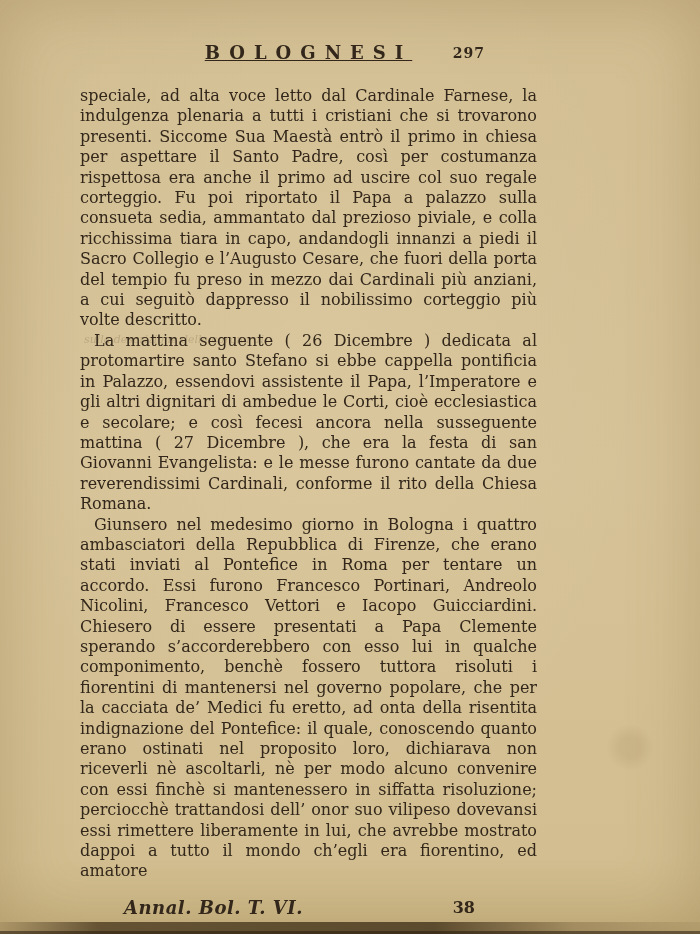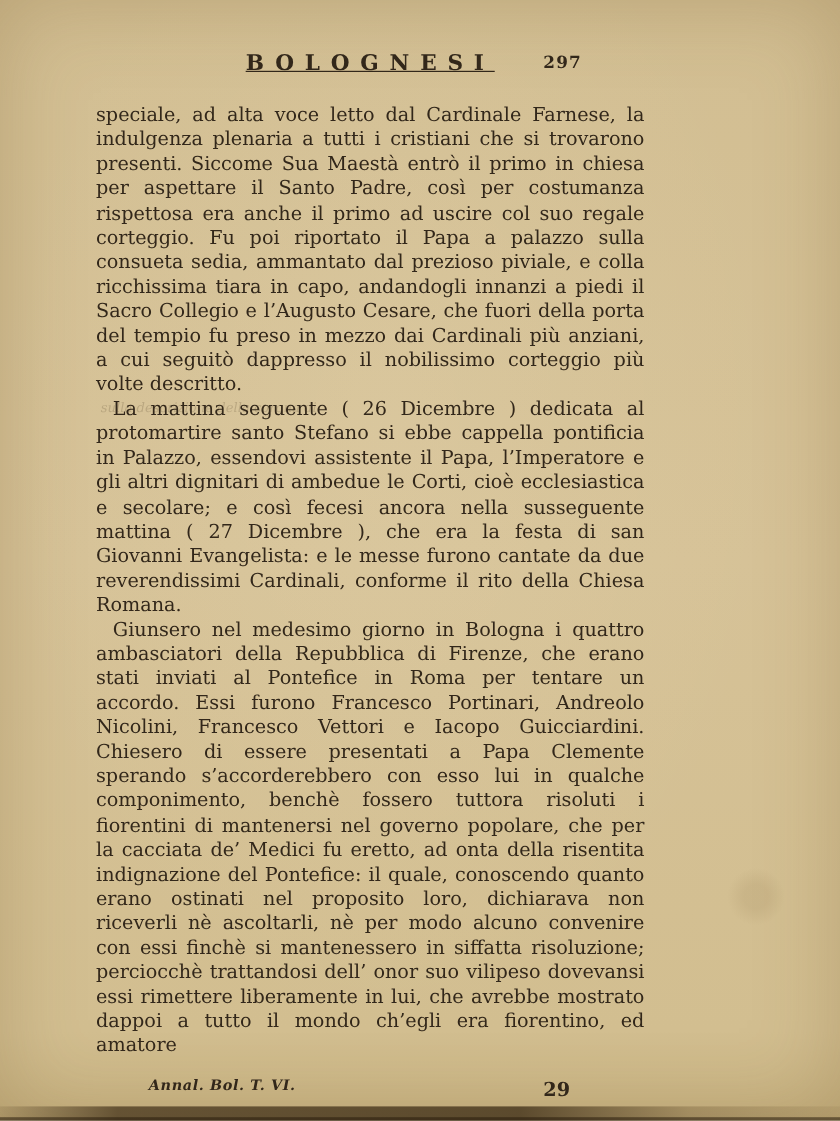--- a/index.html
+++ b/index.html
@@ -71,21 +71,21 @@
     position: absolute;
     left: 80px; top: 897px;
     width: 457px;
     height: 24px;
   }
   .volume-citation {
     position: absolute;
     left: 44px; top: 0;
     font-style: italic;
     font-weight: 700;
-    font-size: 12px;
+    font-size: 18px;
     letter-spacing: 0.5px;
   }
   .signature-number {
     position: absolute;
     right: 62px; top: 1px;
     font-size: 16px;
     font-weight: 700;
   }
   .bottom-edge {
     position: absolute;
@@ -123,18 +123,18 @@
       <p class="para indented">La mattina seguente ( 26 Dicembre ) dedicata al protomartire santo Stefano si ebbe cappella pontificia in Palazzo, essendovi assistente il Papa, l’Imperatore e gli altri dignitari di ambedue le Corti, cioè ecclesiastica e secolare; e così fecesi ancora nella susseguente mattina ( 27 Dicembre ), che era la festa di san Giovanni Evangelista: e le messe furono cantate da due reverendissimi Cardinali, conforme il rito della Chiesa Romana.</p>
       <p class="para indented continues">Giunsero nel medesimo giorno in Bologna i quattro ambasciatori della Repubblica di Firenze, che erano stati inviati al Pontefice in Roma per tentare un accordo. Essi furono Francesco Portinari, Andreolo Nicolini, Francesco Vettori e Iacopo Guicciardini. Chiesero di essere presentati a Papa Clemente sperando s’accorderebbero con esso lui in qualche componimento, benchè fossero tuttora risoluti i fiorentini di mantenersi nel governo popolare, che per la cacciata de’ Medici fu eretto, ad onta della risentita indignazione del Pontefice: il quale, conoscendo quanto erano ostinati nel proposito loro, dichiarava non riceverli nè ascoltarli, nè per modo alcuno convenire con essi finchè si mantenessero in siffatta risoluzione; perciocchè trattandosi dell’ onor suo vilipeso dovevansi essi rimettere liberamente in lui, che avrebbe mostrato dappoi a tutto il mondo ch’egli era fiorentino, ed amatore</p>
     </div>
 
   </div>
 
   <div class="show-through">sulla descrizione della corona di</div>
 
   <div class="page-footer">
     <span class="volume-citation">Annal. Bol. T. VI.</span>
-    <span class="signature-number">29</span>
+    <span class="signature-number">38</span>
   </div>
 
   <div class="bottom-edge"></div>
 
 </div>
 
 </body></html>

